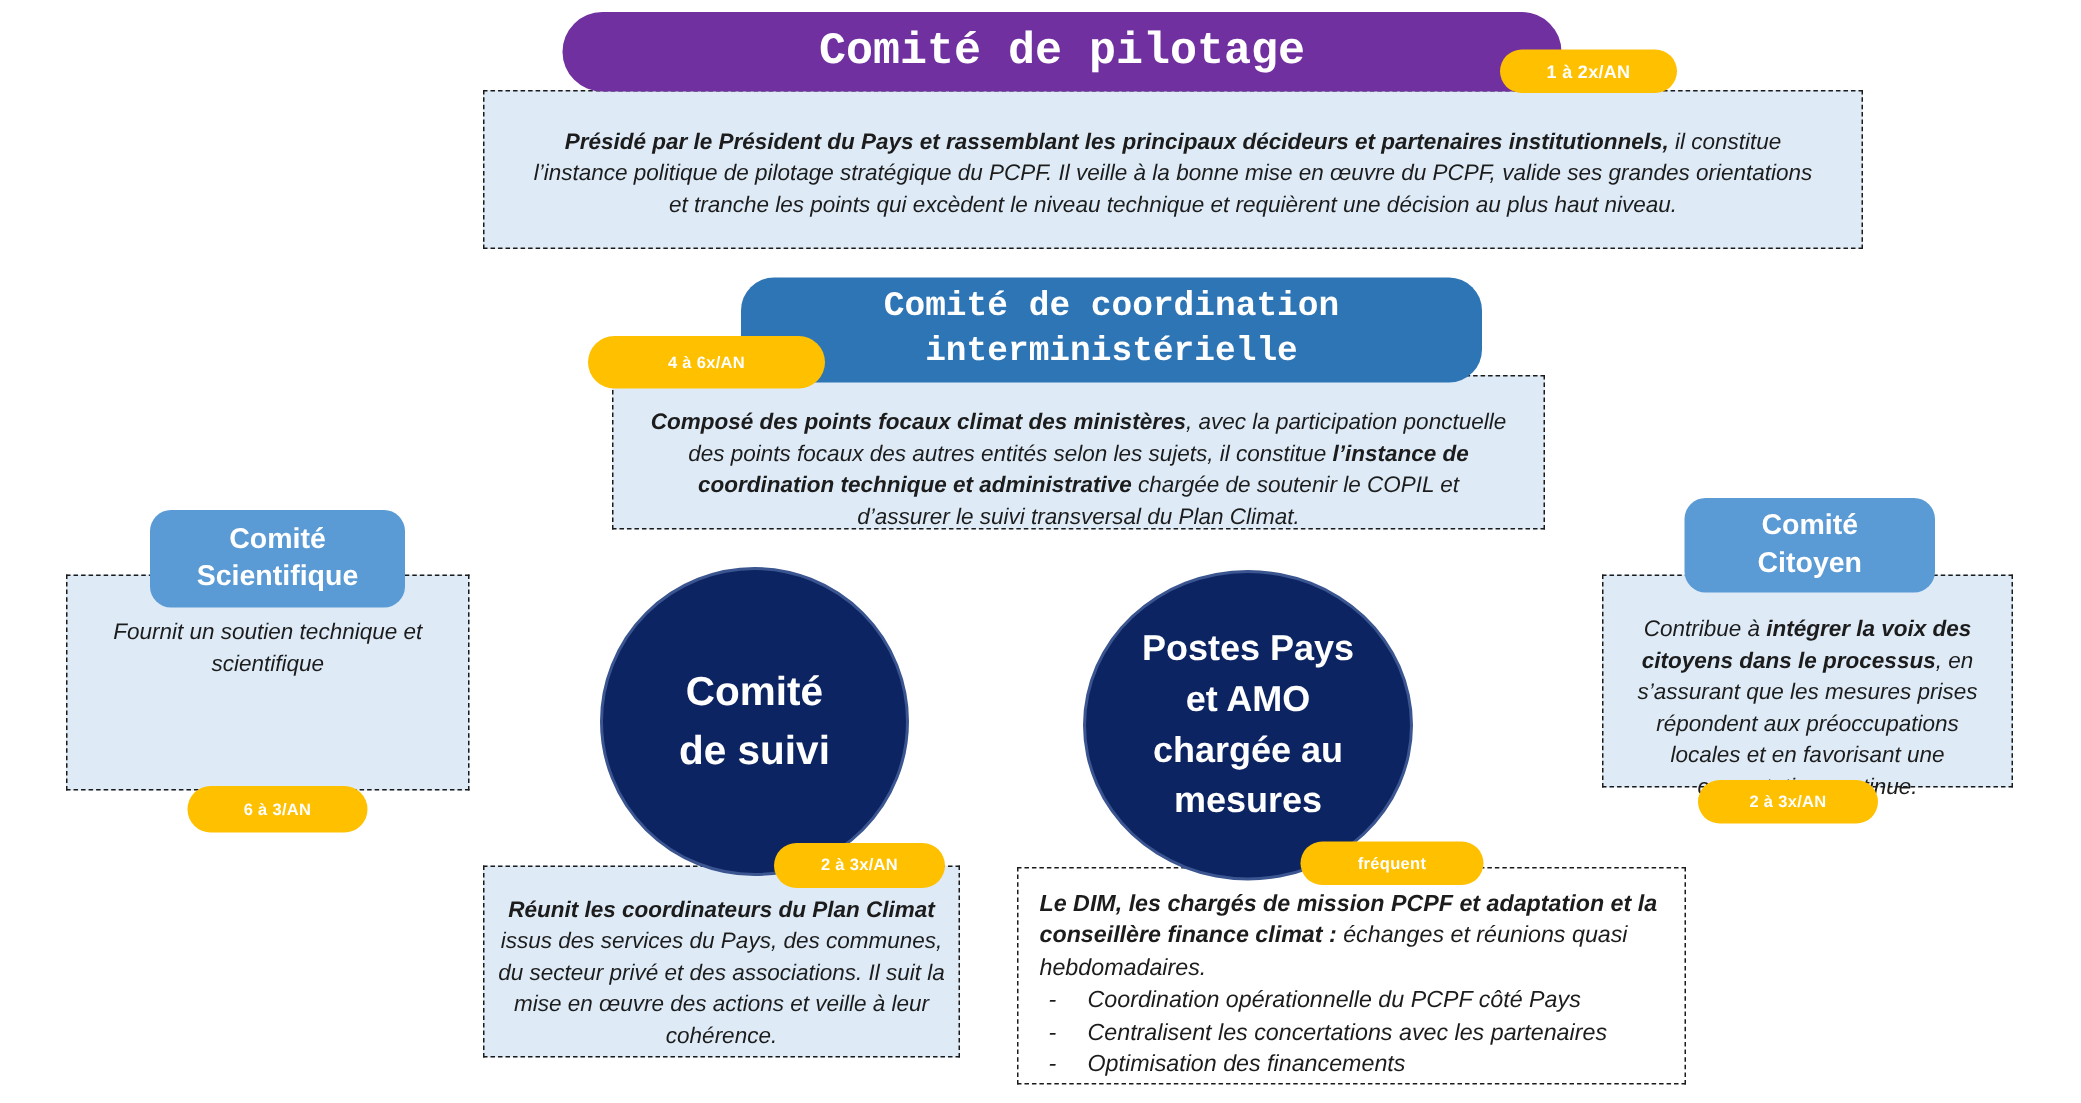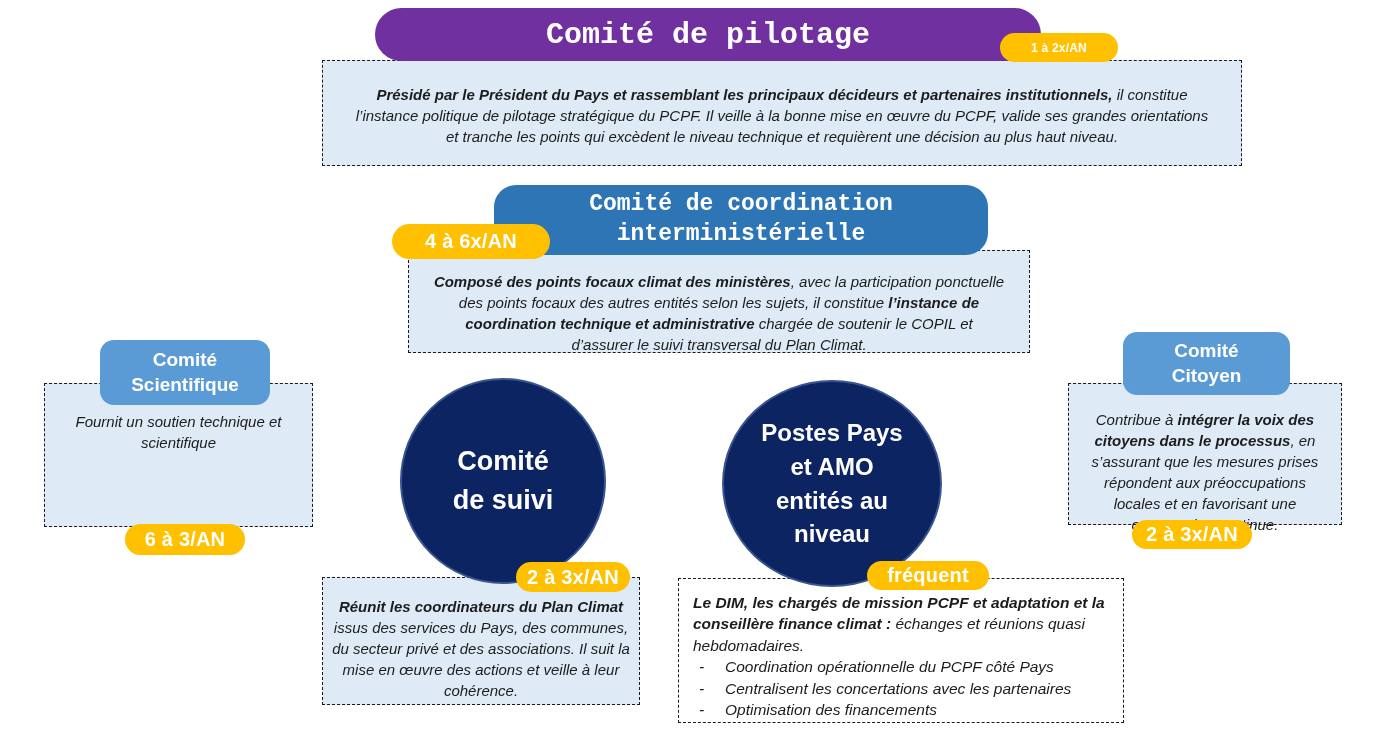--- a/index.html
+++ b/index.html
@@ -18,21 +18,21 @@
   .pill{position:absolute;background:#7030A0;font-family:Liberation Mono, monospace;}
   .descbox{
     position:absolute;box-sizing:border-box;
     background:#DEEBF7;border:1.5px dashed #1a1a1a;
     font-style:italic;color:#1c1c1c;font-size:15px;line-height:1.4;
     text-align:center;
   }
   .descbox b{font-weight:bold;}
   .badge{
     position:absolute;background:#FFC000;border-radius:18px;
-    font-size:20px;z-index:30;letter-spacing:0.2px;
+    font-size:11px;z-index:30;letter-spacing:0.2px;
   }
   .hdr{position:absolute;background:#5B9BD5;border-radius:14px;font-size:19px;line-height:1.3;z-index:10;}
   .circle{position:absolute;background:#0D2463;border:2.5px solid #3a5590;border-radius:50%;z-index:10;}
   .copil-pill{left:375px;top:8px;width:666px;height:53px;border-radius:27px;font-size:30px;z-index:10;}
   .copil-desc{left:322px;top:60px;width:920px;height:106px;padding:23px 28px 8px;}
   .copil-badge{left:1000px;top:33px;width:118px;height:29px;font-size:12px;text-align:center;}
   .cci-pill{left:494px;top:185px;width:494px;height:70px;border-radius:22px;background:#2E75B6;font-size:23px;line-height:1.3;z-index:10;}
   .cci-desc{left:408px;top:250px;width:622px;height:103px;padding:20px 24px 6px;}
   .cci-badge{left:392px;top:224px;width:158px;height:35px;border-radius:20px;z-index:20;}
   .sci-hdr{left:100px;top:340px;width:170px;height:65px;}
@@ -110,22 +110,22 @@
       <span class="list-text">Centralisent les concertations avec les partenaires</span>
     </div>
     <div class="list-row">
       <span class="list-dash">-</span>
       <span class="list-text">Optimisation des financements</span>
     </div>
   </div>
   <div class="circle postes-circle">
     <span>Postes Pays</span>
     <span>et AMO</span>
-    <span>entités au</span>
-    <span>niveau</span>
+    <span>chargée au</span>
+    <span>mesures</span>
   </div>
   <div class="badge postes-badge">
     <span>fréquent</span>
   </div>
 
   <div class="descbox cit-desc">
     <span>Contribue à </span><b>intégrer la voix des citoyens dans le processus</b><span>, en s’assurant que les mesures prises répondent aux préoccupations locales et en favorisant une concertation continue.</span>
   </div>
   <div class="hdr cit-hdr">
     <span>Comité</span>

